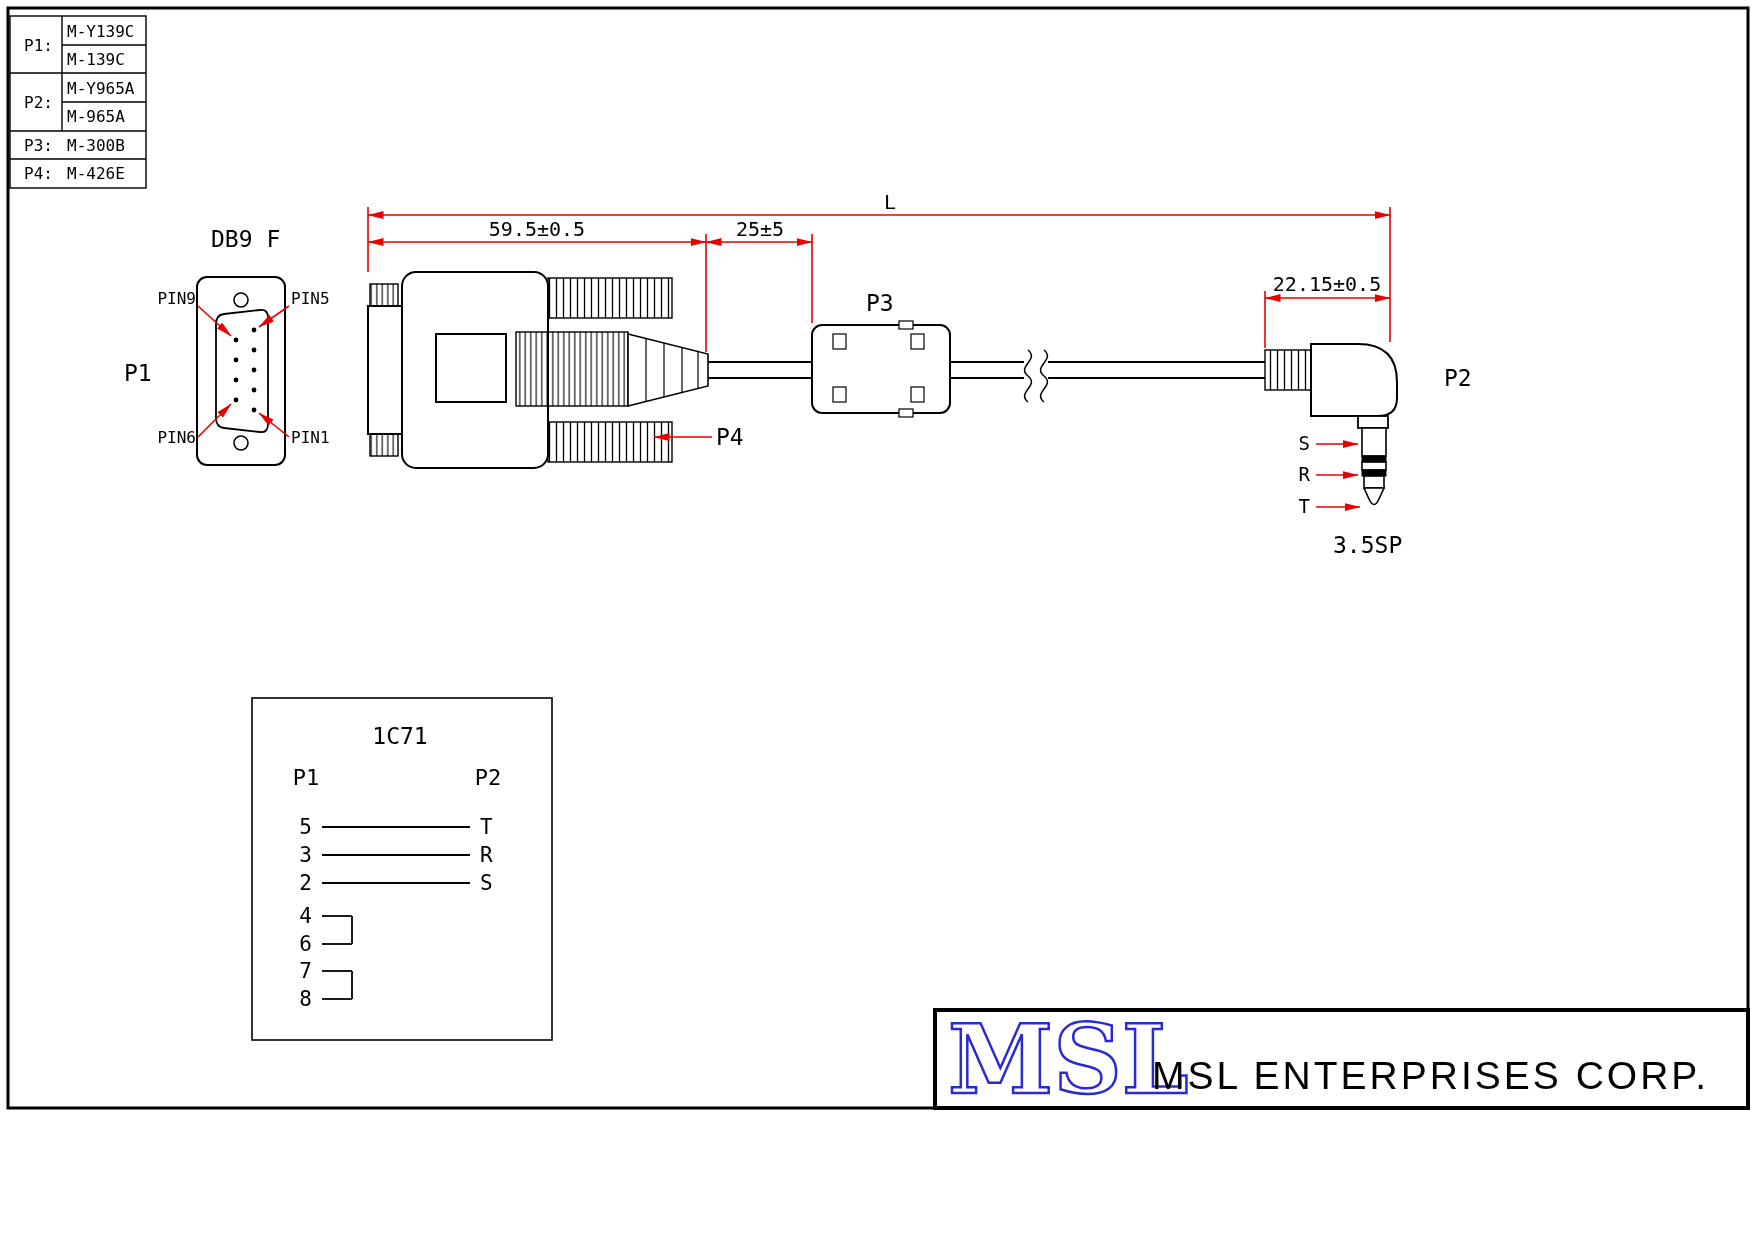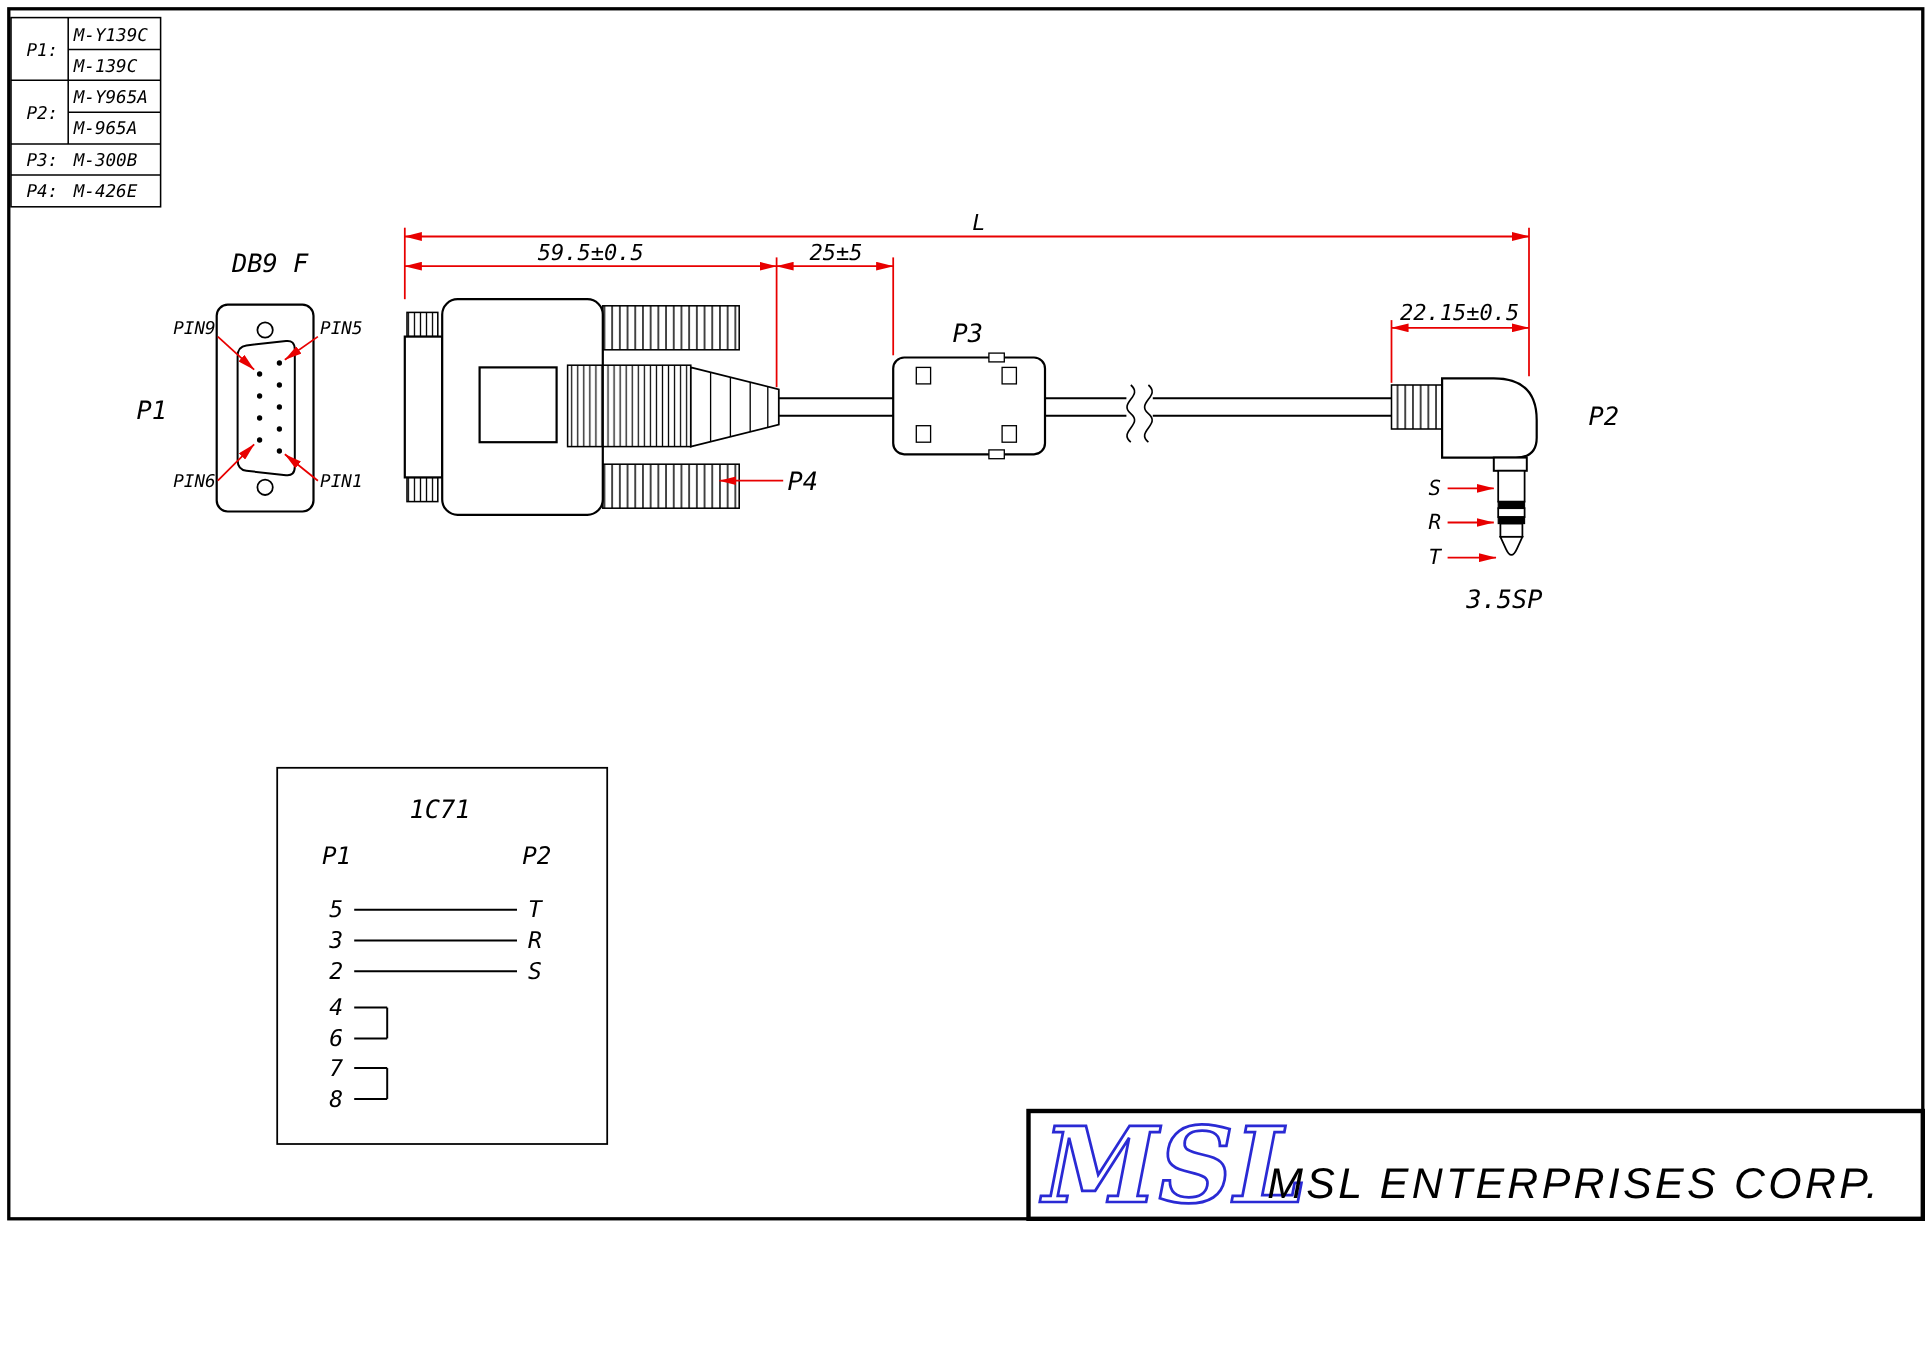--- a/index.html
+++ b/index.html
@@ -1,16 +1,16 @@
 <!DOCTYPE html>
 <html><head>
 <meta charset="utf-8">
 <style>
   html,body { margin:0; padding:0; background:#ffffff; }
-  #page { position:relative; width:1754px; height:1240px; background:#ffffff; overflow:hidden;font-style:italic; }
+  #page { position:relative; width:1754px; height:1240px; background:#ffffff; overflow:hidden; }
   svg { position:absolute; left:0; top:0; }
   svg text { font-family:"DejaVu Sans Mono", monospace; fill:#000; }
   text.t-table  { font-size:16px; }
   text.t-pin    { font-size:16px; }
   text.t-label  { font-size:23px; }
   text.t-dim    { font-size:20px; }
   text.t-wire   { font-size:21px; }
   text.t-wirehd { font-size:22px; }
   text.t-srt    { font-size:19px; }
   text.t-logo   { font-family:"DejaVu Serif", serif; font-size:95px; font-weight:bold; fill:#ffffff; }

